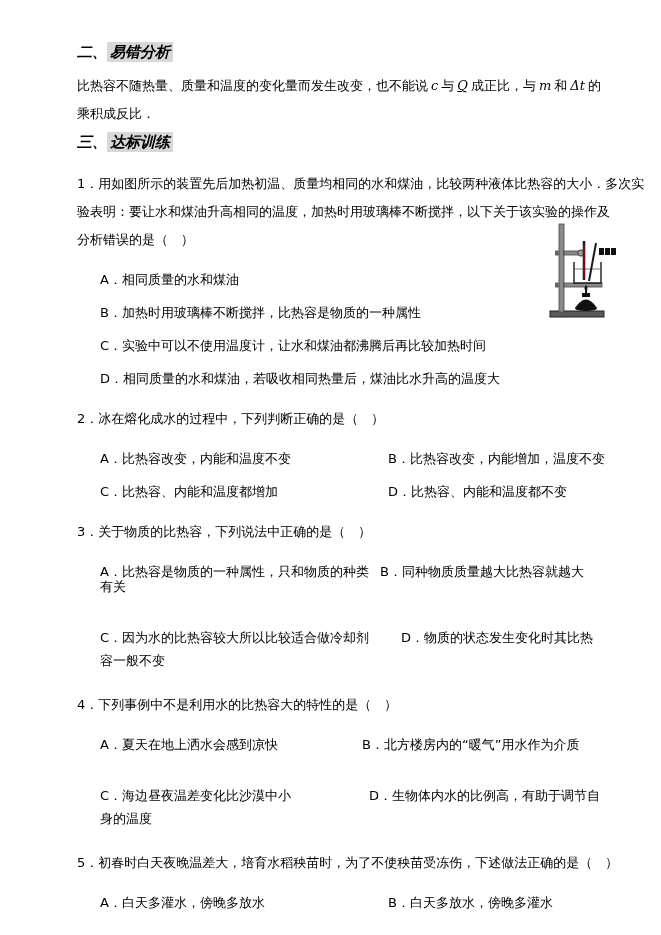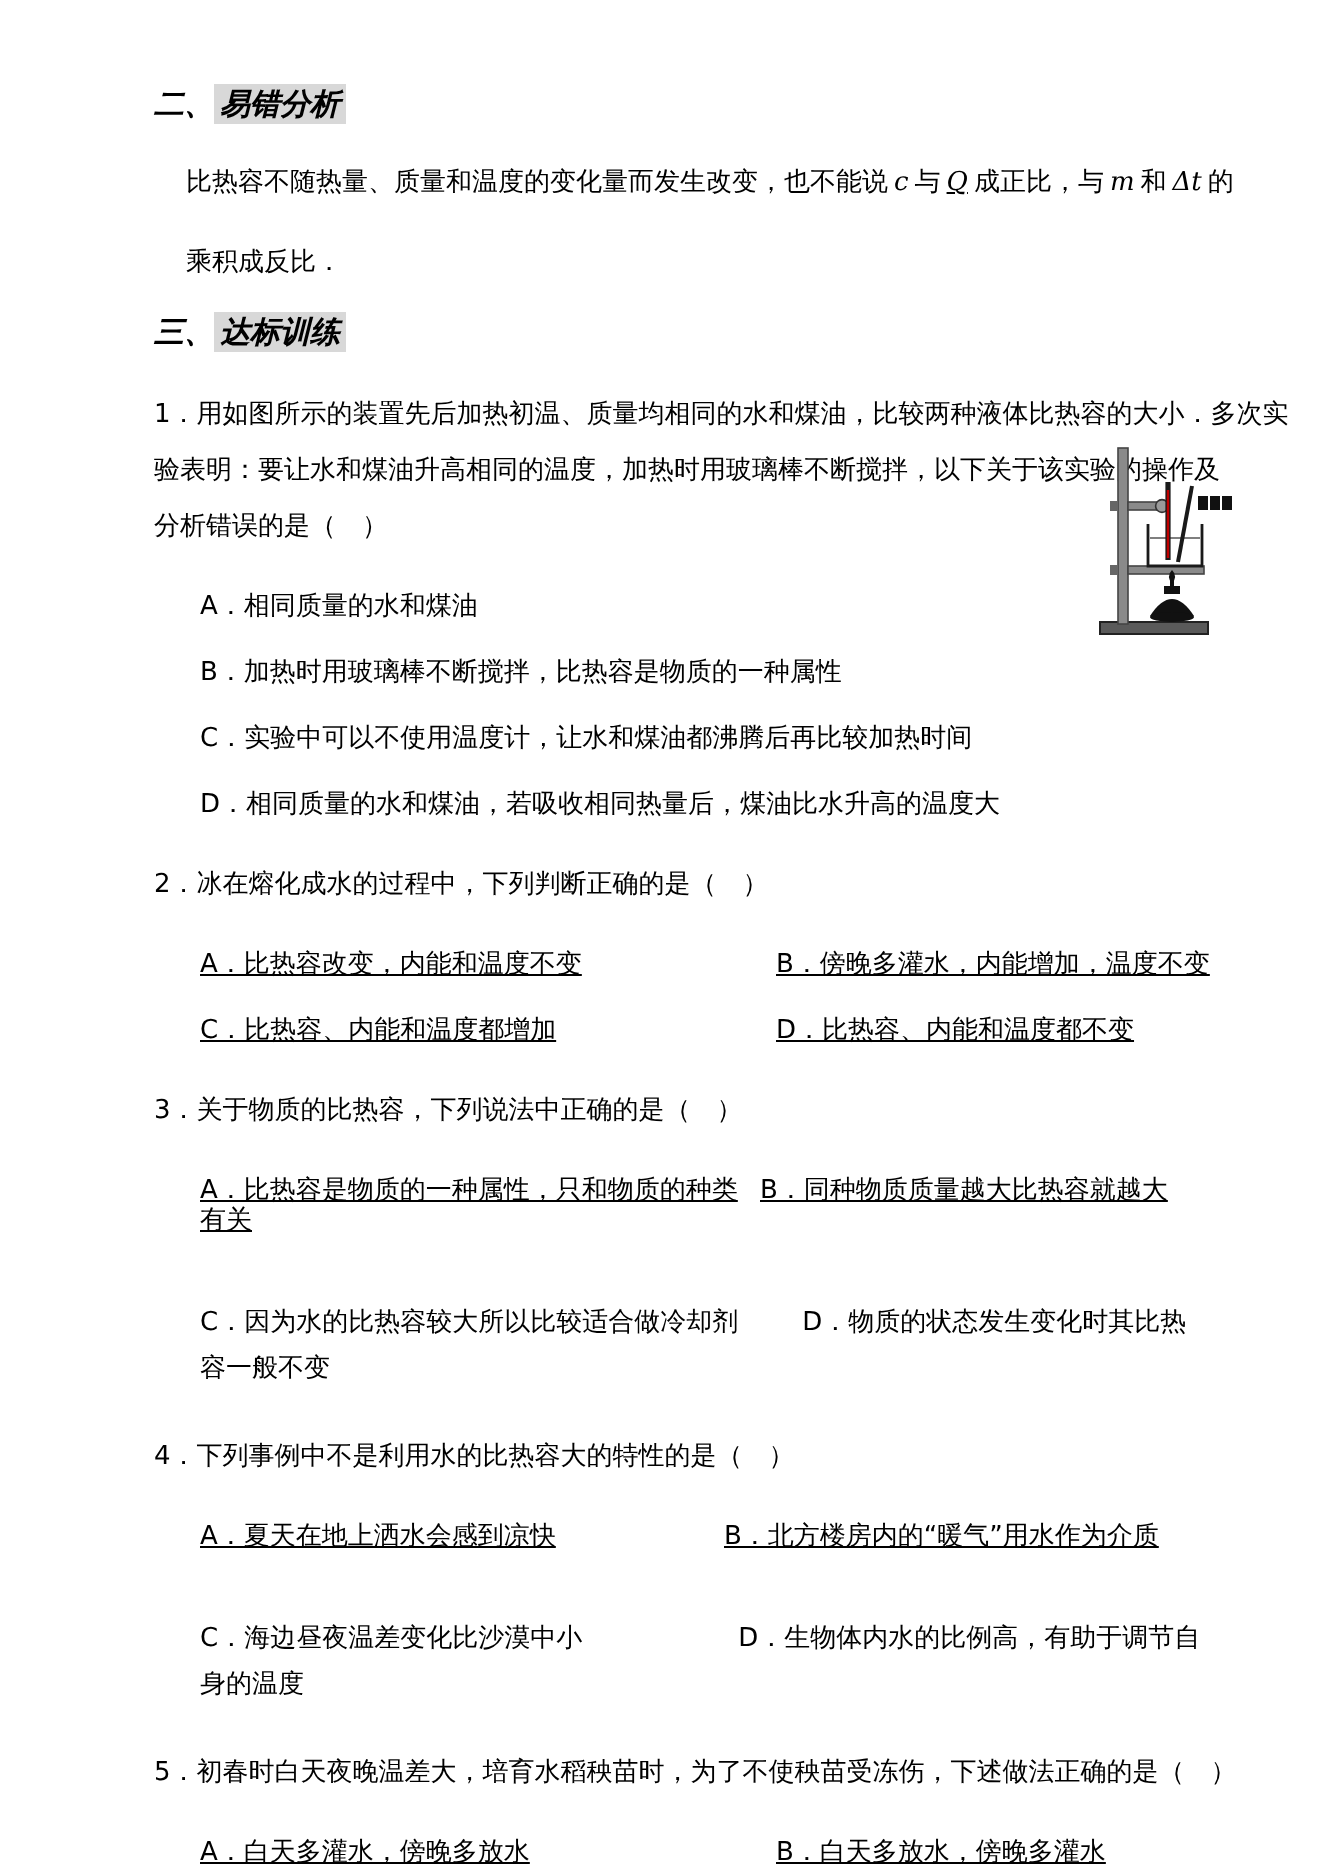--- a/index.html
+++ b/index.html
@@ -8,28 +8,28 @@
     width:661px;height:935px;
     background:#ffffff;
     box-sizing:border-box;
     padding:43px 38px 0 77px;
     font-family:"DejaVu Sans","Liberation Sans",sans-serif;
     font-size:13px;color:#000;
     overflow:hidden;
   }
   .sec-heading{font-size:15px;font-weight:bold;font-style:italic;line-height:18px;margin:0;}
   .sec-title-hl{background:#d8d8d8;padding:1px 3px;}
-  .para{margin:11px 0 0 16px;line-height:40px;width:528px;}
+  .para{margin:11px 0 0 0;line-height:28px;width:528px;}
   .var{font-family:"DejaVu Serif","Liberation Serif",serif;font-style:italic;padding:0 3px;}
   .var-u{text-decoration:underline;}
   .sec-heading.second{margin-top:5px;}
   .question{margin-top:19px;}
   .stem-line{line-height:28px;white-space:nowrap;}
   .opt-line{margin:18px 0 0 23px;line-height:15px;white-space:nowrap;}
-  .opt-grid{display:grid;margin:18px 0 0 23px;line-height:15px;text-decoration:underline;}
+  .opt-grid{display:grid;margin:18px 0 0 23px;line-height:15px;}
   .g288{grid-template-columns:288px auto;}
   .g280{grid-template-columns:280px auto;}
   .g262{grid-template-columns:262px auto;}
   .opt-flow{margin:32px 0 0 23px;line-height:23px;width:506px;}
   .sp32{display:inline-block;width:32px;}
   .sp78{display:inline-block;width:78px;}
   .figure{position:absolute;left:549px;top:221px;width:70px;height:100px;}
 </style>
 </head>
 <body>
@@ -93,21 +93,21 @@
         <path d="M26 87 Q37 70 48 87 Z" fill="#111"></path>
         <ellipse cx="37" cy="87.5" rx="11" ry="2.5" fill="#111"></ellipse>
       </g>
     </svg>
   </div>
 
   <div class="question">
     <div class="stem-line">2．冰在熔化成水的过程中，下列判断正确的是（　）</div>
     <div class="opt-grid g288">
       <div>A．比热容改变，内能和温度不变</div>
-      <div>B．傍晚多灌水，内能增加，温度不变</div>
+      <div>B．比热容改变，内能增加，温度不变</div>
     </div>
     <div class="opt-grid g288">
       <div>C．比热容、内能和温度都增加</div>
       <div>D．比热容、内能和温度都不变</div>
     </div>
   </div>
 
   <div class="question">
     <div class="stem-line">3．关于物质的比热容，下列说法中正确的是（　）</div>
     <div class="opt-grid g280">

